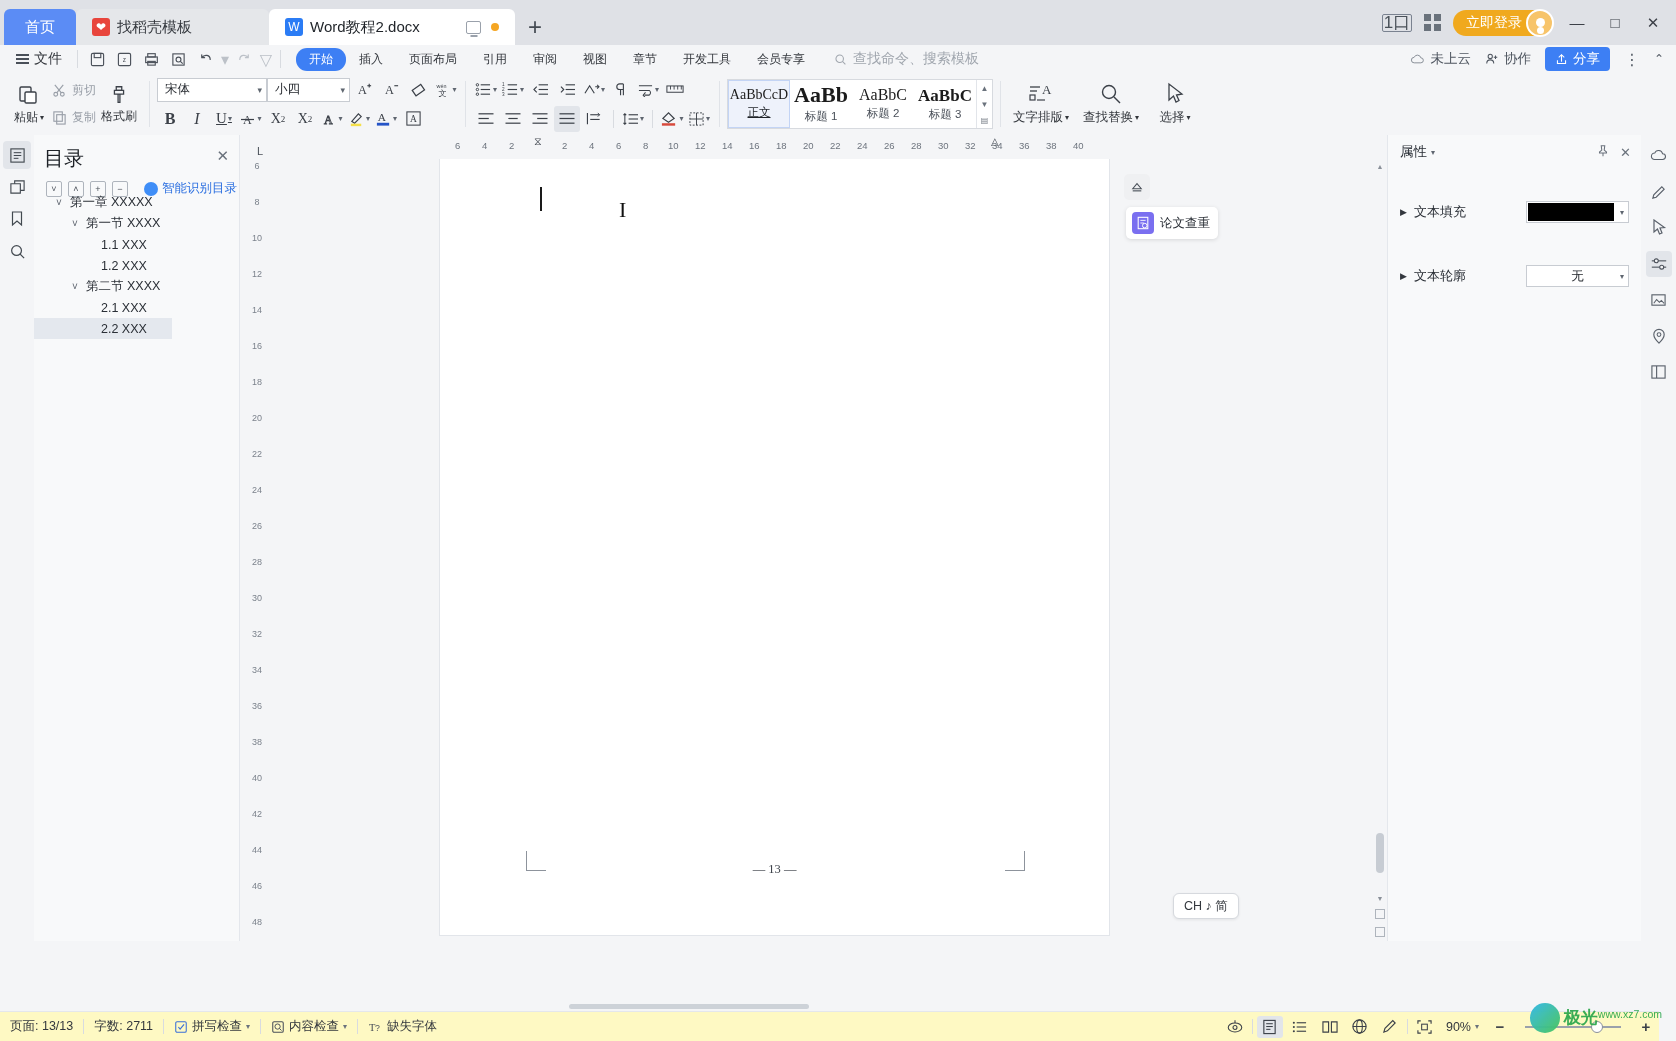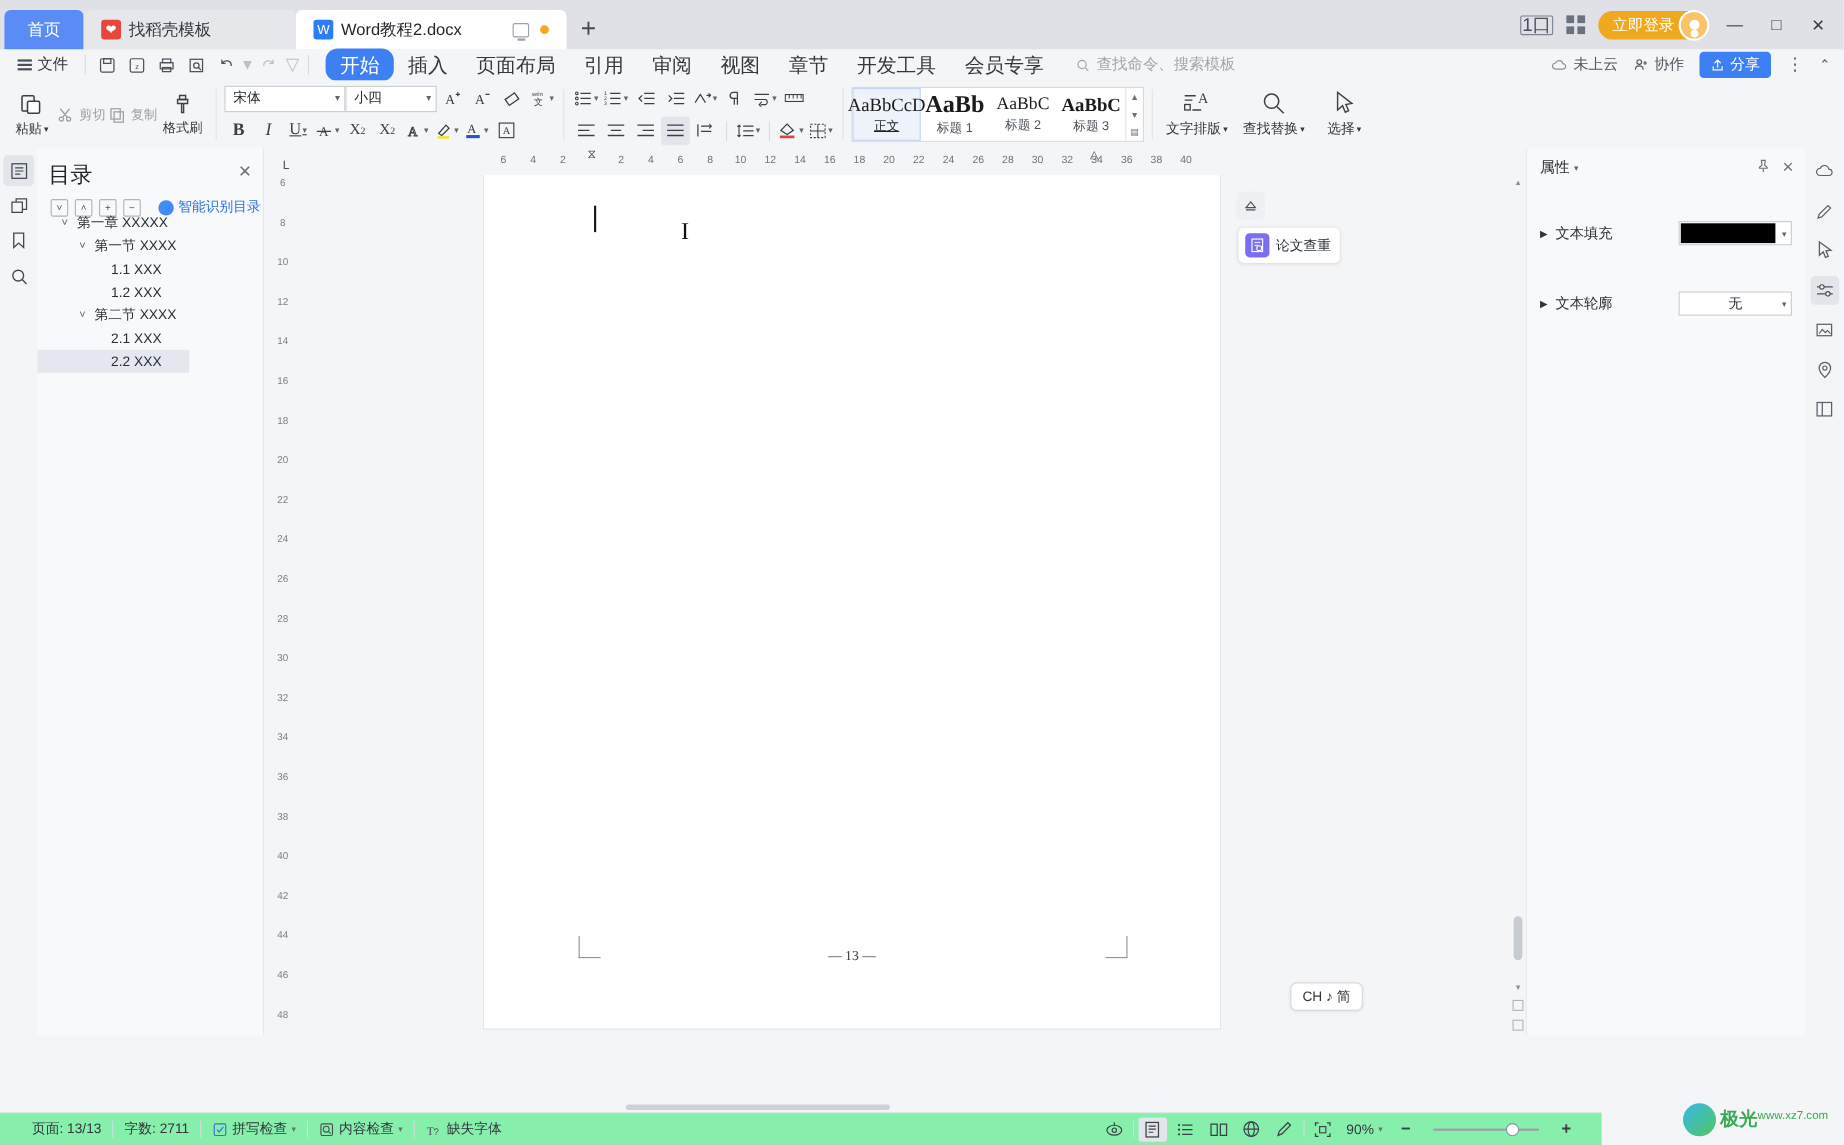--- a/index.html
+++ b/index.html
@@ -74,37 +74,37 @@
     background: #f4f5f7; display:flex; align-items:center; gap:0; padding-left: 8px;
   }
   .file-btn { display:flex; align-items:center; gap:5px; font-size:14px; color:#33373d; padding:0 8px; height:24px;}
   .hamburger { display:flex; flex-direction:column; gap:2.5px; }
   .hamburger i { width: 13px; height: 1.6px; background: #4a5059; display:block; }
   .qa-sep { width:1px; height:18px; background:#d8dbe0; margin:0 7px; }
   .qa-icons { display:flex; align-items:center; gap:2px; }
   .qa-ic { width:25px;height:24px; display:flex;align-items:center;justify-content:center; color:#4a5059;}
   .qa-ic.dim { color:#bcc1c8; }
   .menu-items { display:flex; align-items:center; gap:0; margin-left:8px; }
-  .mi { font-size:18px; color:#33373d; padding:3px 13px; border-radius: 11px; white-space:nowrap;}
+  .mi { font-size:12px; color:#33373d; padding:3px 13px; border-radius: 11px; white-space:nowrap;}
   .mi.active { background:#3d7ff4; color:#fff; }
   .search-area { display:flex; align-items:center; gap:6px; margin-left:16px; color:#a0a6ae; font-size:14px; }
   .menu-right { margin-left:auto; display:flex; align-items:center; gap:14px; padding-right:12px; font-size:13.5px; color:#4f5660;}
   .mr-item { display:flex; align-items:center; gap:5px; }
   .share-btn { background:#3d7ff4; color:#fff; border-radius:4px; height:24px; padding:0 10px; display:flex;align-items:center;gap:5px; font-size:13.5px;}
 
   
   .ribbon {
     position:absolute; left:0; top:73px; width:1676px; height:62px;
     background:#f4f5f7; display:flex; align-items:center; padding-left:6px;
   }
   .rb-sep { width:1px; height:46px; background:#e0e3e8; margin:0 7px; }
   .grp { display:flex; align-items:center; }
   .vlabelbtn { display:flex; flex-direction:column; align-items:center; justify-content:center; width:46px; height:56px; color:#3b4048; font-size:12px; gap:2px;}
   .vlabelbtn .lab { font-size:12px; color:#33373d; display:flex; align-items:center; gap:2px;}
-  .stack2 { display:flex; flex-direction:row; gap:3px; }
+  .stack2 { display:flex; flex-direction:column; gap:3px; }
   .smallrow { display:flex; align-items:center; gap:5px; font-size:12px; color:#999fa8; height:24px; }
   .combo {
     height:24px; border:1px solid #c8ccd2; background:#fff; font-size:12.5px; color:#24282e;
     display:flex; align-items:center; padding:0 4px 0 7px; position:relative;
   }
   .combo .cv { flex:1; }
   .combo .carr { color:#5f6670; font-size:9px; margin-left:4px;}
   .ic-btn { width:26px; height:26px; display:flex; align-items:center; justify-content:center; color:#3b4048; font-size:14px; position:relative;}
   .ic-btn .carr { font-size:8px; color:#5f6670; margin-left:1px; }
   .row2 { display:flex; flex-direction:column; gap:3px; }
@@ -226,22 +226,22 @@
 
   
   .rightrail {
     position:absolute; right:0; top:135px; width:35px; bottom:100px; background:#f4f5f7;
     display:flex; flex-direction:column; align-items:center; padding-top:8px; gap:10px;
   }
   .rr-ic { width:26px; height:26px; display:flex; align-items:center; justify-content:center; color:#5a616b;}
 
   
   .bottombar {
-    position:absolute; left:0; bottom:0; width:1456px; height:30px; background:#86efac;
-    border-top:1px solid #e4e7ec; display:flex; align-items:center; padding:0 19px;
+    position:absolute; left:0; bottom:0; width:1659px; height:30px; background:#fef9c3;
+    border-top:1px solid #e4e7ec; display:flex; align-items:center; padding:0 0;
     font-size:12.5px; color:#33373d; gap:0;
   }
   .sb-item { display:flex; align-items:center; gap:4px; padding:0 10px; height:22px; white-space:nowrap;}
   .sb-sep { width:1px; height:15px; background:#d8dbe0; }
   .sb-right { margin-left:auto; display:flex; align-items:center; gap:4px;}
   .view-ic { width:26px; height:22px; display:flex; align-items:center; justify-content:center; color:#3b4048; border-radius:3px;}
   .view-ic.act { background:#e2e5ea; }
   .zoom-slider { width:96px; height:2px; background:#9aa1ab; position:relative; margin:0 8px;}
   .zoom-knob { position:absolute; right:18px; top:-5px; width:12px; height:12px; border-radius:50%; background:#fff; border:1.6px solid #8a9099;}
   .wm { position:absolute; right:14px; bottom:8px; display:flex; align-items:center; gap:4px; opacity:.95;}
@@ -654,21 +654,21 @@
               <line x1="2" y1="8.5" x2="16" y2="8.5" stroke="#3b4048" stroke-width="1"></line>
             </svg>
           <span class="carr">▾</span>
         </div>
       </div>
     </div>
     <div class="rb-sep"></div>
 
     <div class="styles-box">
       <div class="style-item sel">
-        <span class="style-prev" style="font-size:17px">AaBbCcD</span>
+        <span class="style-prev" style="font-size:14px">AaBbCcD</span>
         <span class="style-name">正文</span>
       </div>
       <div class="style-item">
         <span class="style-prev" style="font-size:22px;font-weight:700">AaBb</span>
         <span class="style-name">标题 1</span>
       </div>
       <div class="style-item">
         <span class="style-prev" style="font-size:16px">AaBbC</span>
         <span class="style-name">标题 2</span>
       </div>

